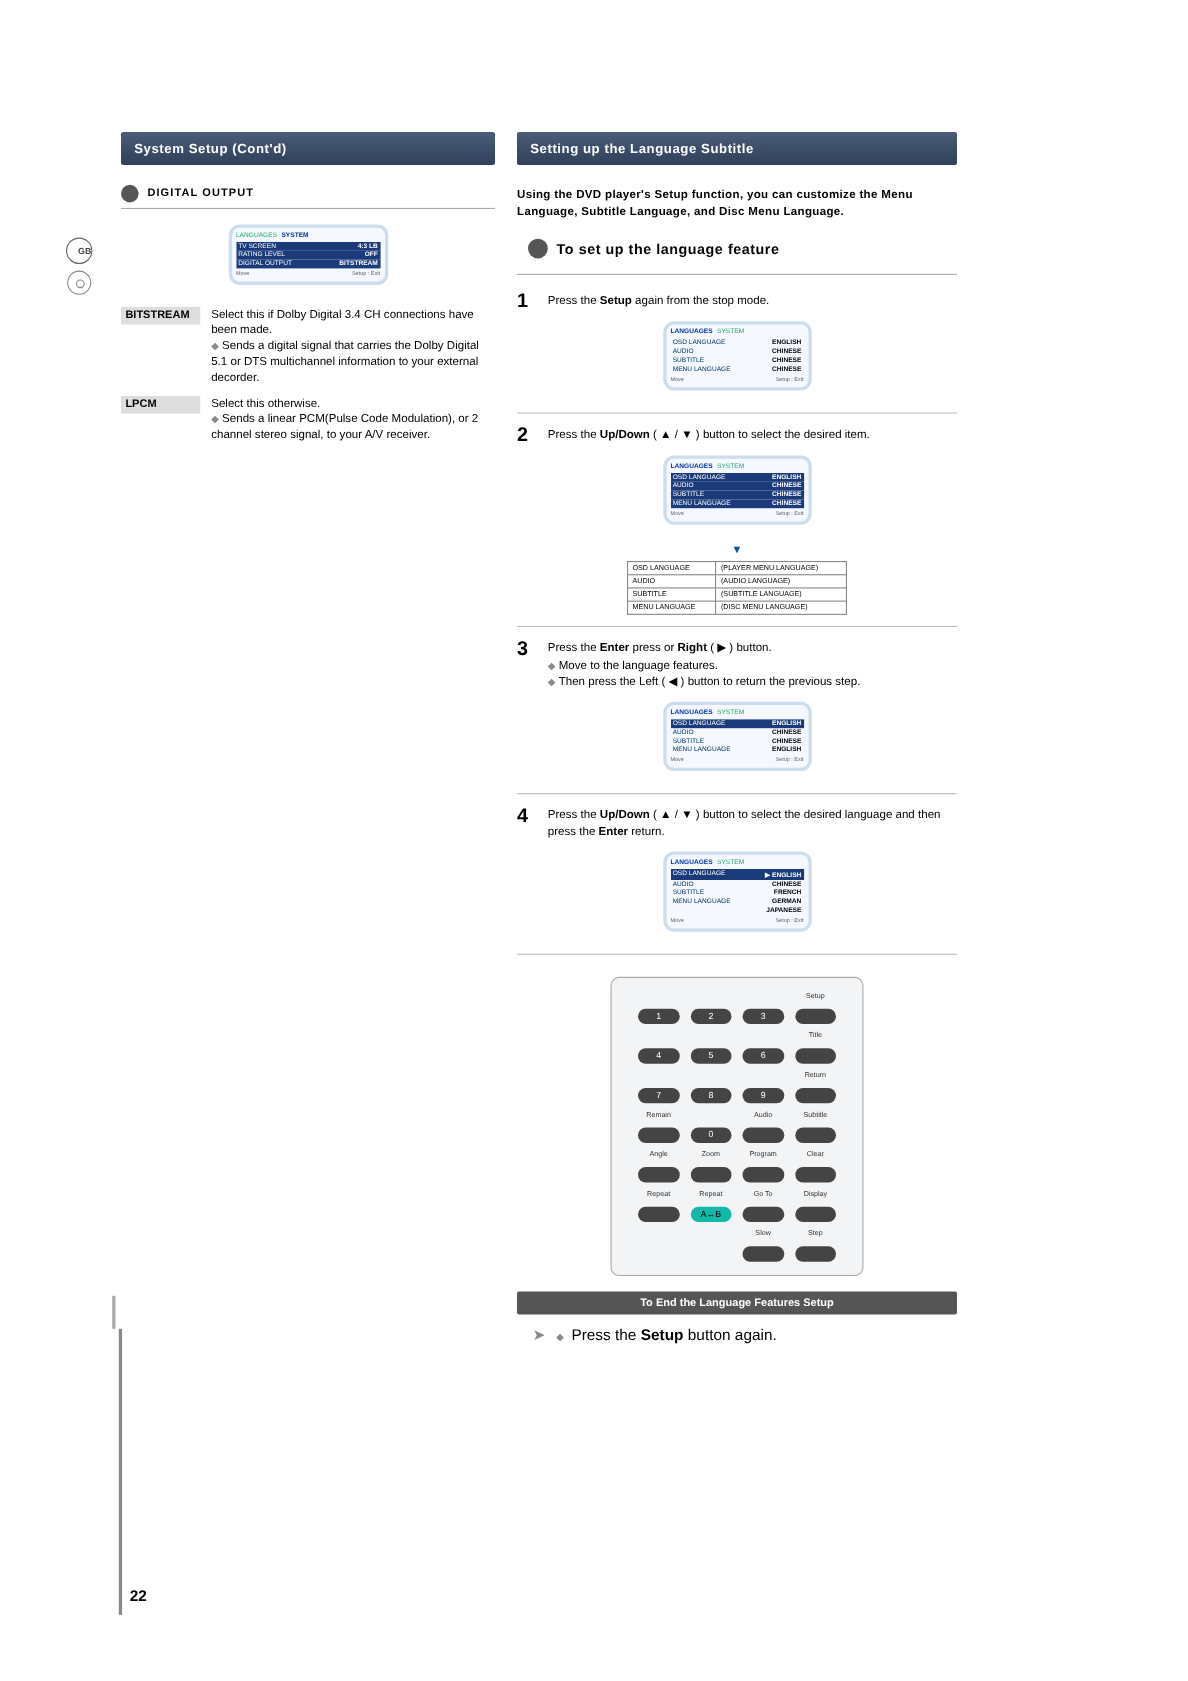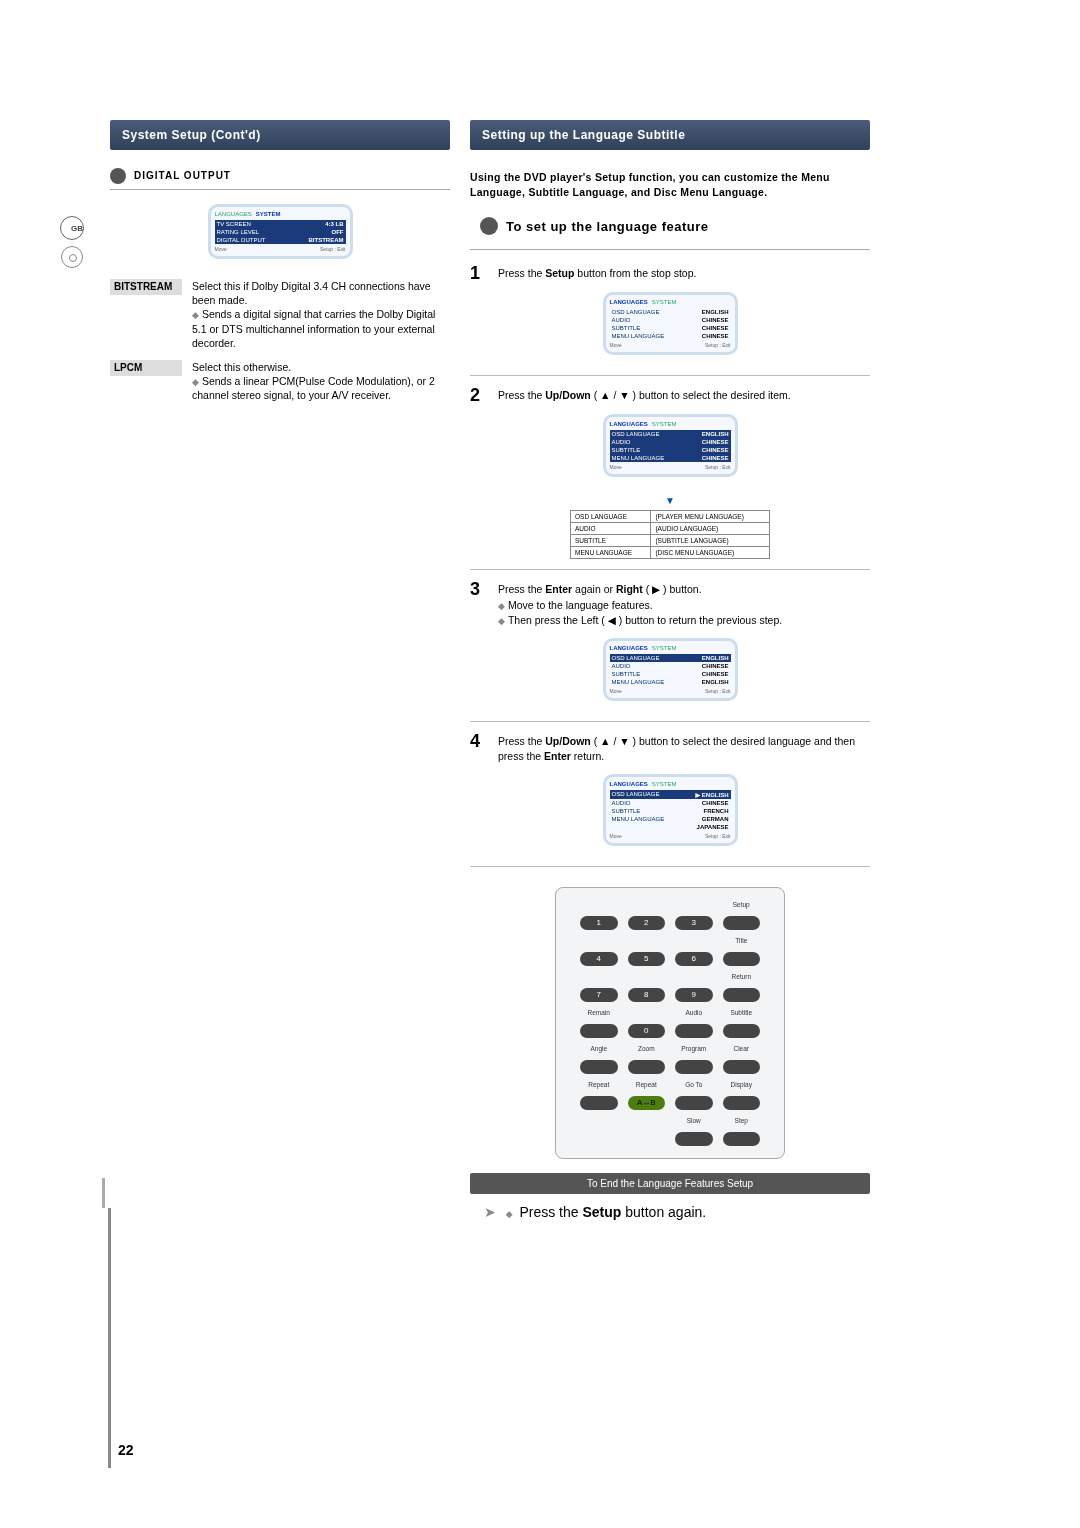--- a/index.html
+++ b/index.html
@@ -133,21 +133,21 @@
     display:grid; grid-template-columns: repeat(4, 1fr);
     gap:6px 10px; font-size:7px; color:#fff; text-align:center;
   }
   .rbtn {
     background:#444; border-radius:10px; height:14px; line-height:13px;
     font-size:8px; color:#fff;
   }
   .rlbl { font-size:6.5px; color:#333; height:10px; line-height:10px;}
   .end-bar {
     background:#555; color:#fff; text-align:center;
-    font-size:10px; font-weight:normal; padding:5px; margin:14px 0 10px 0;
+    font-size:10px; font-weight:bold; padding:5px; margin:14px 0 10px 0;
     border-radius:2px;
   }
   .final-note { font-size:14px; margin-left:14px; }
   .final-note::before { content:'➤'; color:#888; margin-right:6px;}
   .pagenum {
     position:absolute; bottom:70px; left:118px;
     font-weight:bold; font-size:14px;
   }
   .page-edge {
     position:absolute; left:108px; bottom:60px;
@@ -224,21 +224,21 @@
 
       <div class="sub-head">
         <span class="dot"></span>
         <span>To set up the language feature</span>
       </div>
       <hr class="hr">
 
       <div class="step">
         <div class="step-num">1</div>
         <div class="step-body">
-          <span>Press the </span><b>Setup</b><span> button from the stop stop.</span>
+          <span>Press the </span><b>Setup</b><span> again from the stop mode.</span>
         </div>
       </div>
       <div class="osd-box small">
         <div class="osd-tabs">
           <span class="sel">LANGUAGES</span>
           <span>SYSTEM</span>
         </div>
         <div class="osd-row">
             <span>OSD LANGUAGE</span>
             <span class="val">ENGLISH</span>
@@ -313,21 +313,21 @@
               <td>MENU LANGUAGE</td>
               <td>(DISC MENU LANGUAGE)</td>
             </tr>
       </tbody>
         </table>
       <hr class="hr2">
 
       <div class="step">
         <div class="step-num">3</div>
         <div class="step-body">
-          <span>Press the </span><b>Enter</b><span> again or </span><b>Right</b><span> ( ▶ ) button.</span><br>
+          <span>Press the </span><b>Enter</b><span> press or </span><b>Right</b><span> ( ▶ ) button.</span><br>
           <span class="diamond">Move to the language features.</span><br>
           <span class="diamond">Then press the Left ( ◀ ) button to return the previous step.</span>
         </div>
       </div>
       <div class="osd-box small">
         <div class="osd-tabs">
           <span class="sel">LANGUAGES</span>
           <span>SYSTEM</span>
         </div>
         <div class="osd-row hl">
@@ -431,21 +431,21 @@
           <span class="rlbl">Clear</span>
           <span class="rbtn"></span>
           <span class="rbtn"></span>
           <span class="rbtn"></span>
           <span class="rbtn"></span>
           <span class="rlbl">Repeat</span>
           <span class="rlbl">Repeat</span>
           <span class="rlbl">Go To</span>
           <span class="rlbl">Display</span>
           <span class="rbtn"></span>
-          <span class="rbtn" style="background:#4d7c0f;color:#000">A↔B</span>
+          <span class="rbtn" style="background:#14b8a6;color:#000">A↔B</span>
           <span class="rbtn"></span>
           <span class="rbtn"></span>
           <span></span>
             <span></span>
           <span class="rlbl">Slow</span>
           <span class="rlbl">Step</span>
           <span></span>
             <span></span>
           <span class="rbtn"></span>
           <span class="rbtn"></span>

